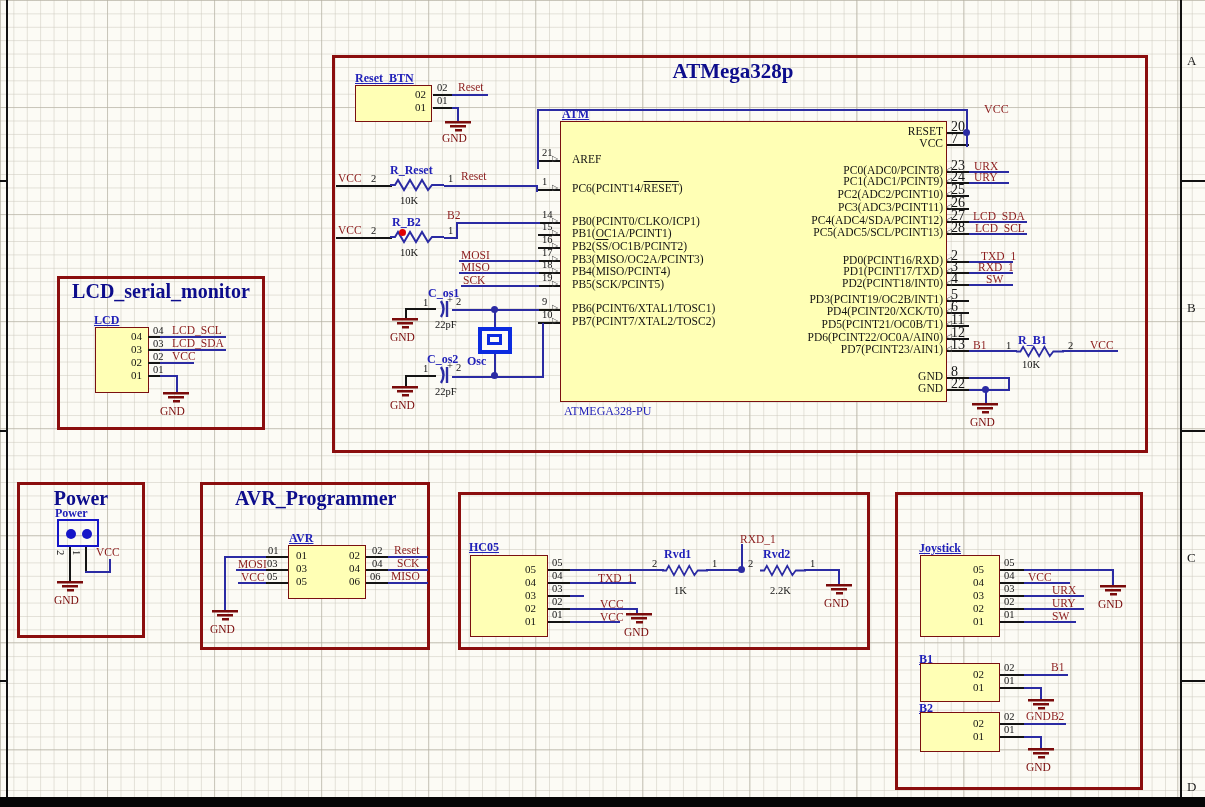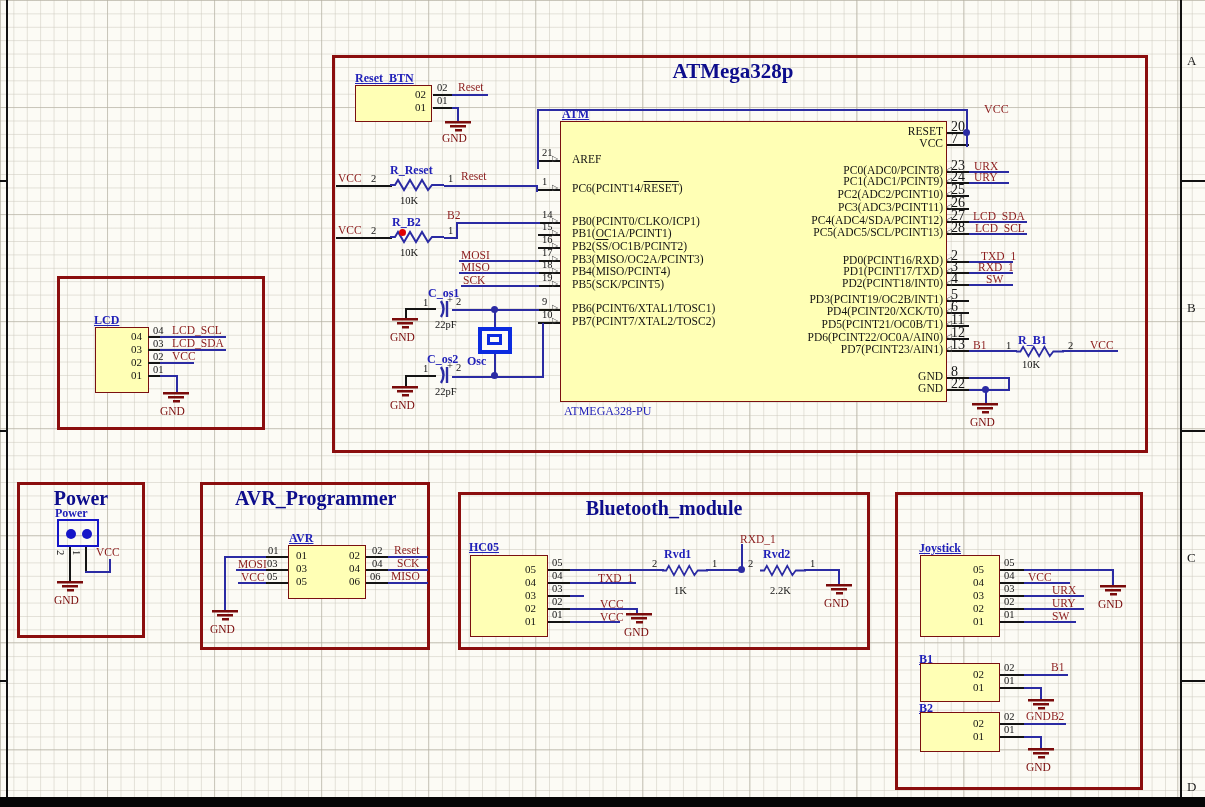--- a/index.html
+++ b/index.html
@@ -72,26 +72,26 @@
     <span class="zone" style="left:1187px;top:53px">A</span>
     <span class="zone" style="left:1187px;top:300px">B</span>
     <span class="zone" style="left:1187px;top:550px">C</span>
     <span class="zone" style="left:1187px;top:779px">D</span>
     <div class="frameln" style="left:0;top:797px;width:1205px;height:10px;background:#060606"></div>
   </div>
 
   <div class="blk" style="left:332px;top:55px;width:816px;height:398px"></div>
   <div class="title t21" style="left:633px;top:59px;width:200px">ATMega328p</div>
   <div class="blk" style="left:57px;top:276px;width:208px;height:154px"></div>
+  <div class="title" style="left:66px;top:280px;width:190px">LCD_serial_monitor</div>
   <div class="blk" style="left:17px;top:482px;width:128px;height:156px"></div>
   <div class="title" style="left:21px;top:487px;width:120px">Power</div>
   <div class="blk" style="left:200px;top:482px;width:230px;height:168px"></div>
   <div class="title" style="left:235px;top:487px;width:160px">AVR_Programmer</div>
   <div class="blk" style="left:458px;top:492px;width:412px;height:158px"></div>
-  <div class="title" style="left:559px;top:497px;width:210px">Bluetooth_module</div>
   <div class="blk" style="left:895px;top:492px;width:248px;height:298px"></div>
 
   <div>
     <span class="des u" style="left:355px;top:71px">Reset_BTN</span>
     <div class="cbox" style="left:355px;top:85px;width:77px;height:37px"></div>
     <span class="innum" style="left:398px;top:88px">02</span>
     <span class="innum" style="left:398px;top:101px">01</span>
     <div class="lead lh" style="left:433px;top:94px;width:19px"></div>
     <div class="wire wh" style="left:452px;top:94px;width:36px"></div>
     <span class="pn" style="left:437px;top:82px">02</span>

